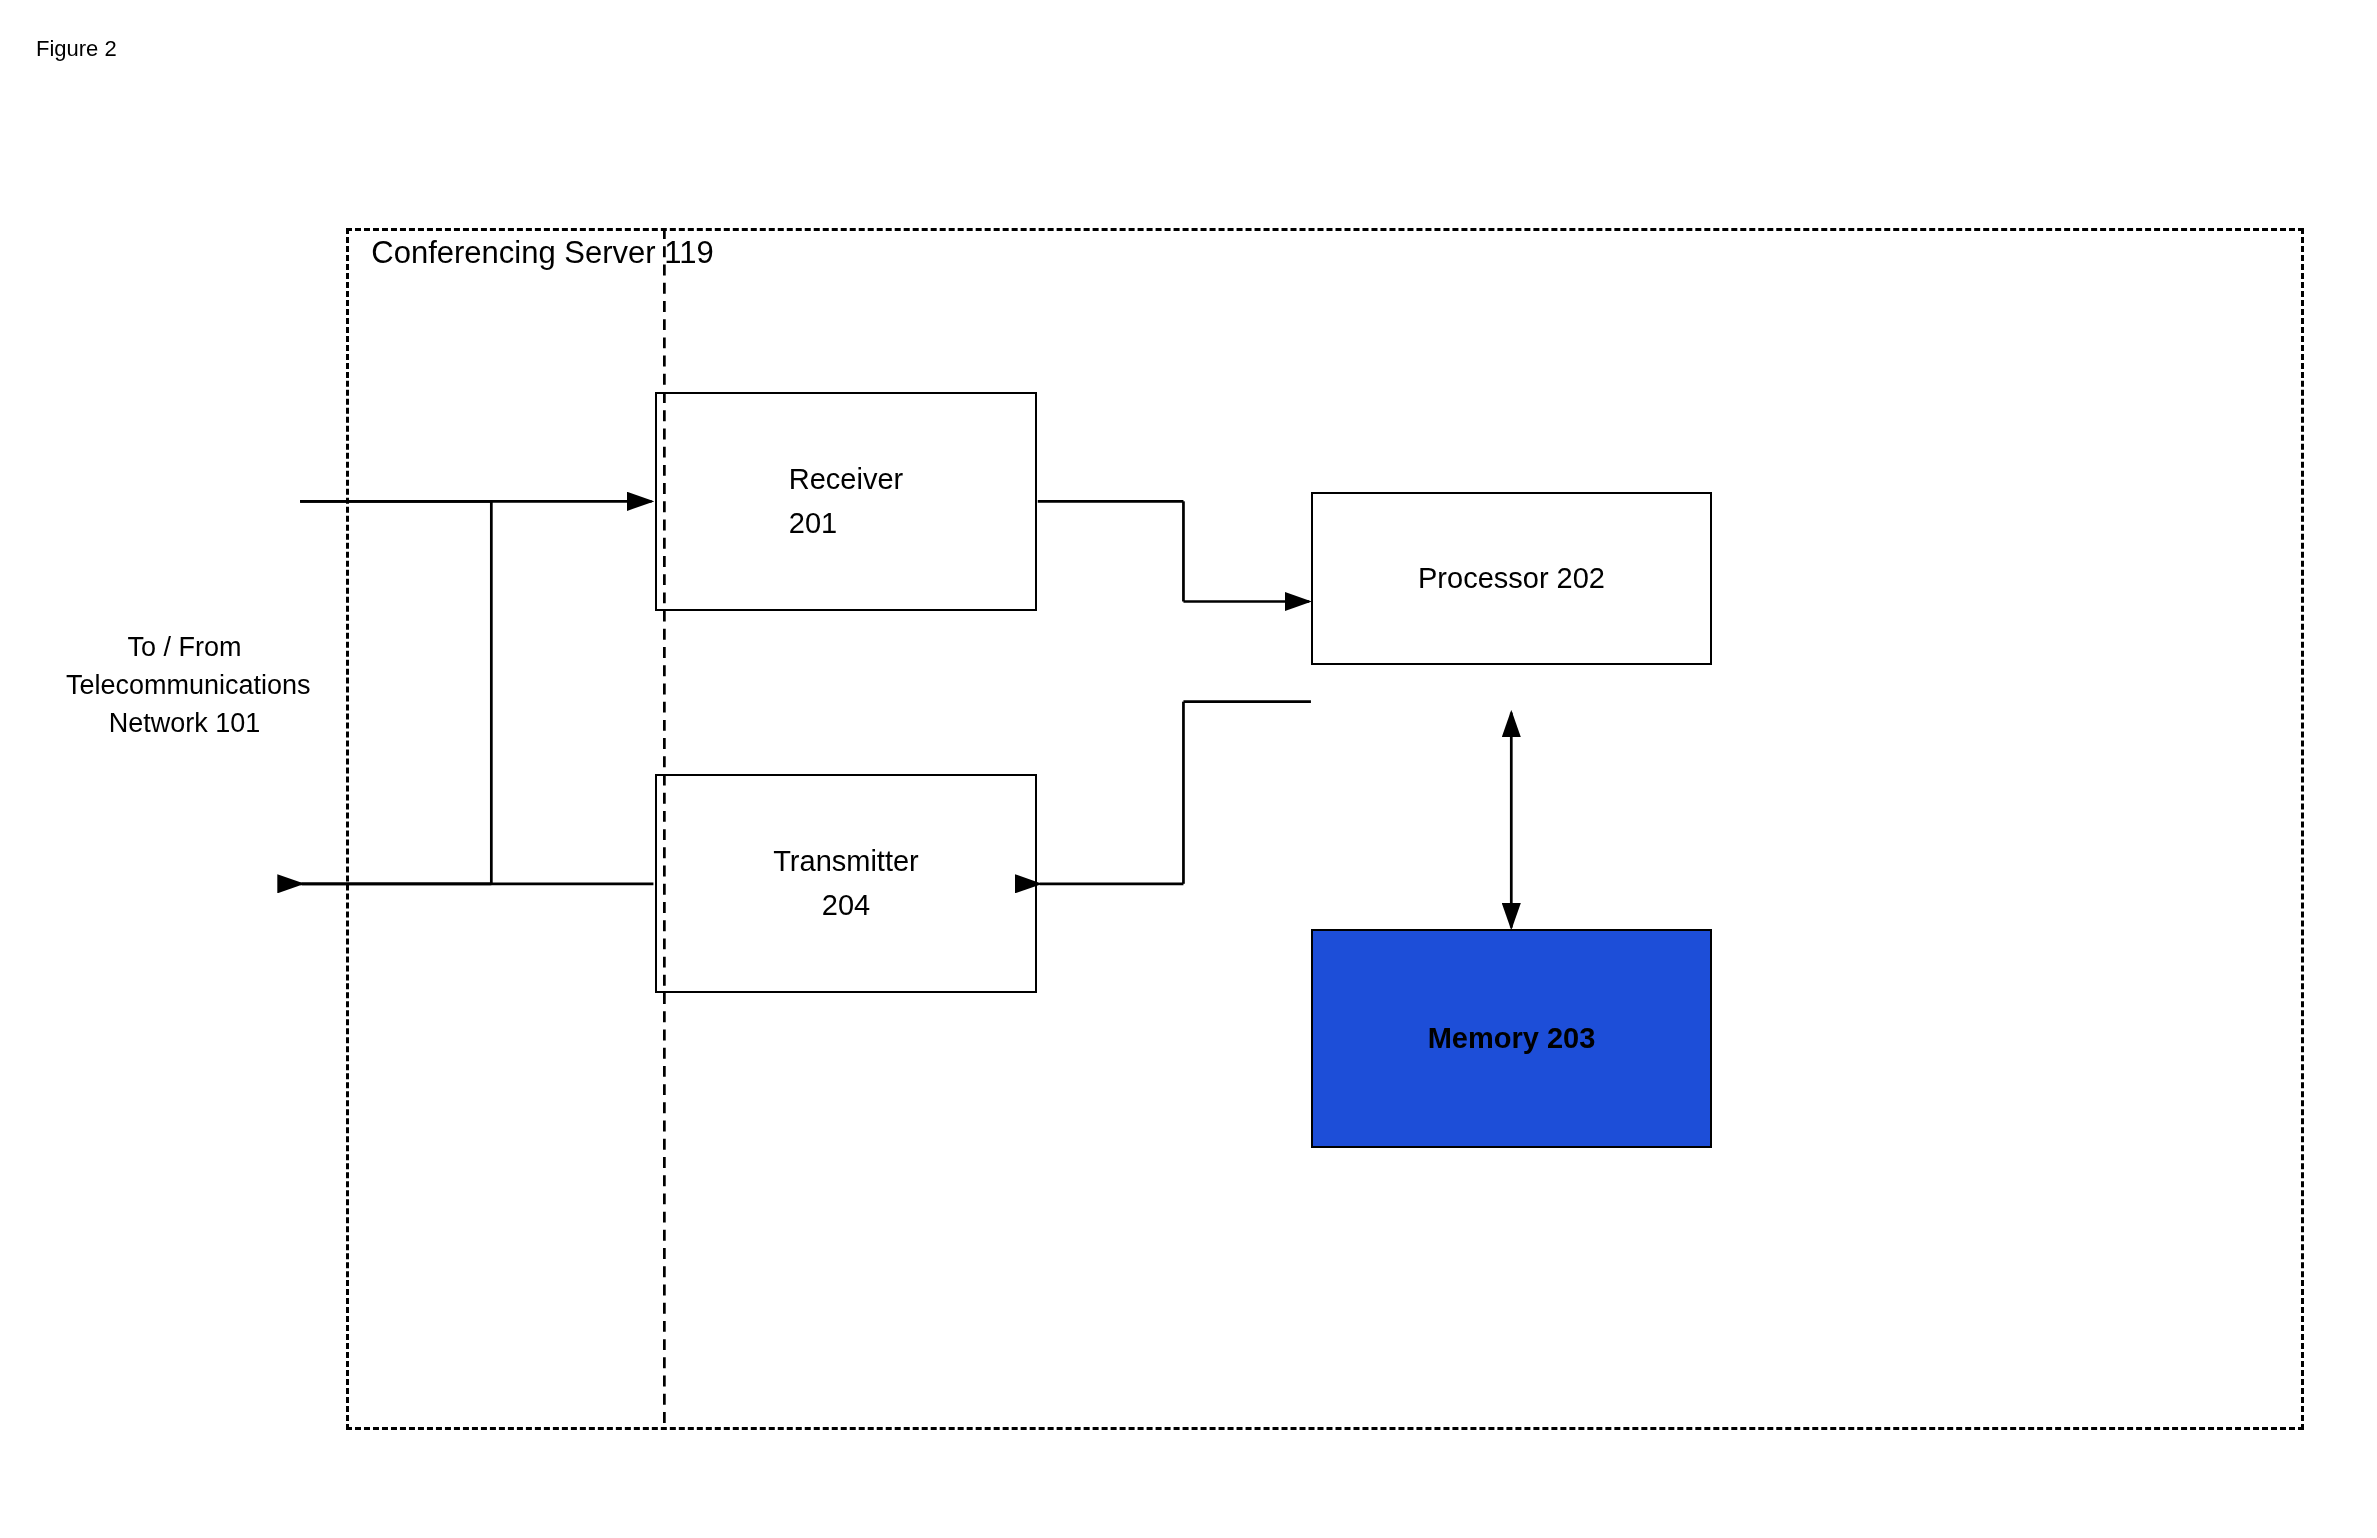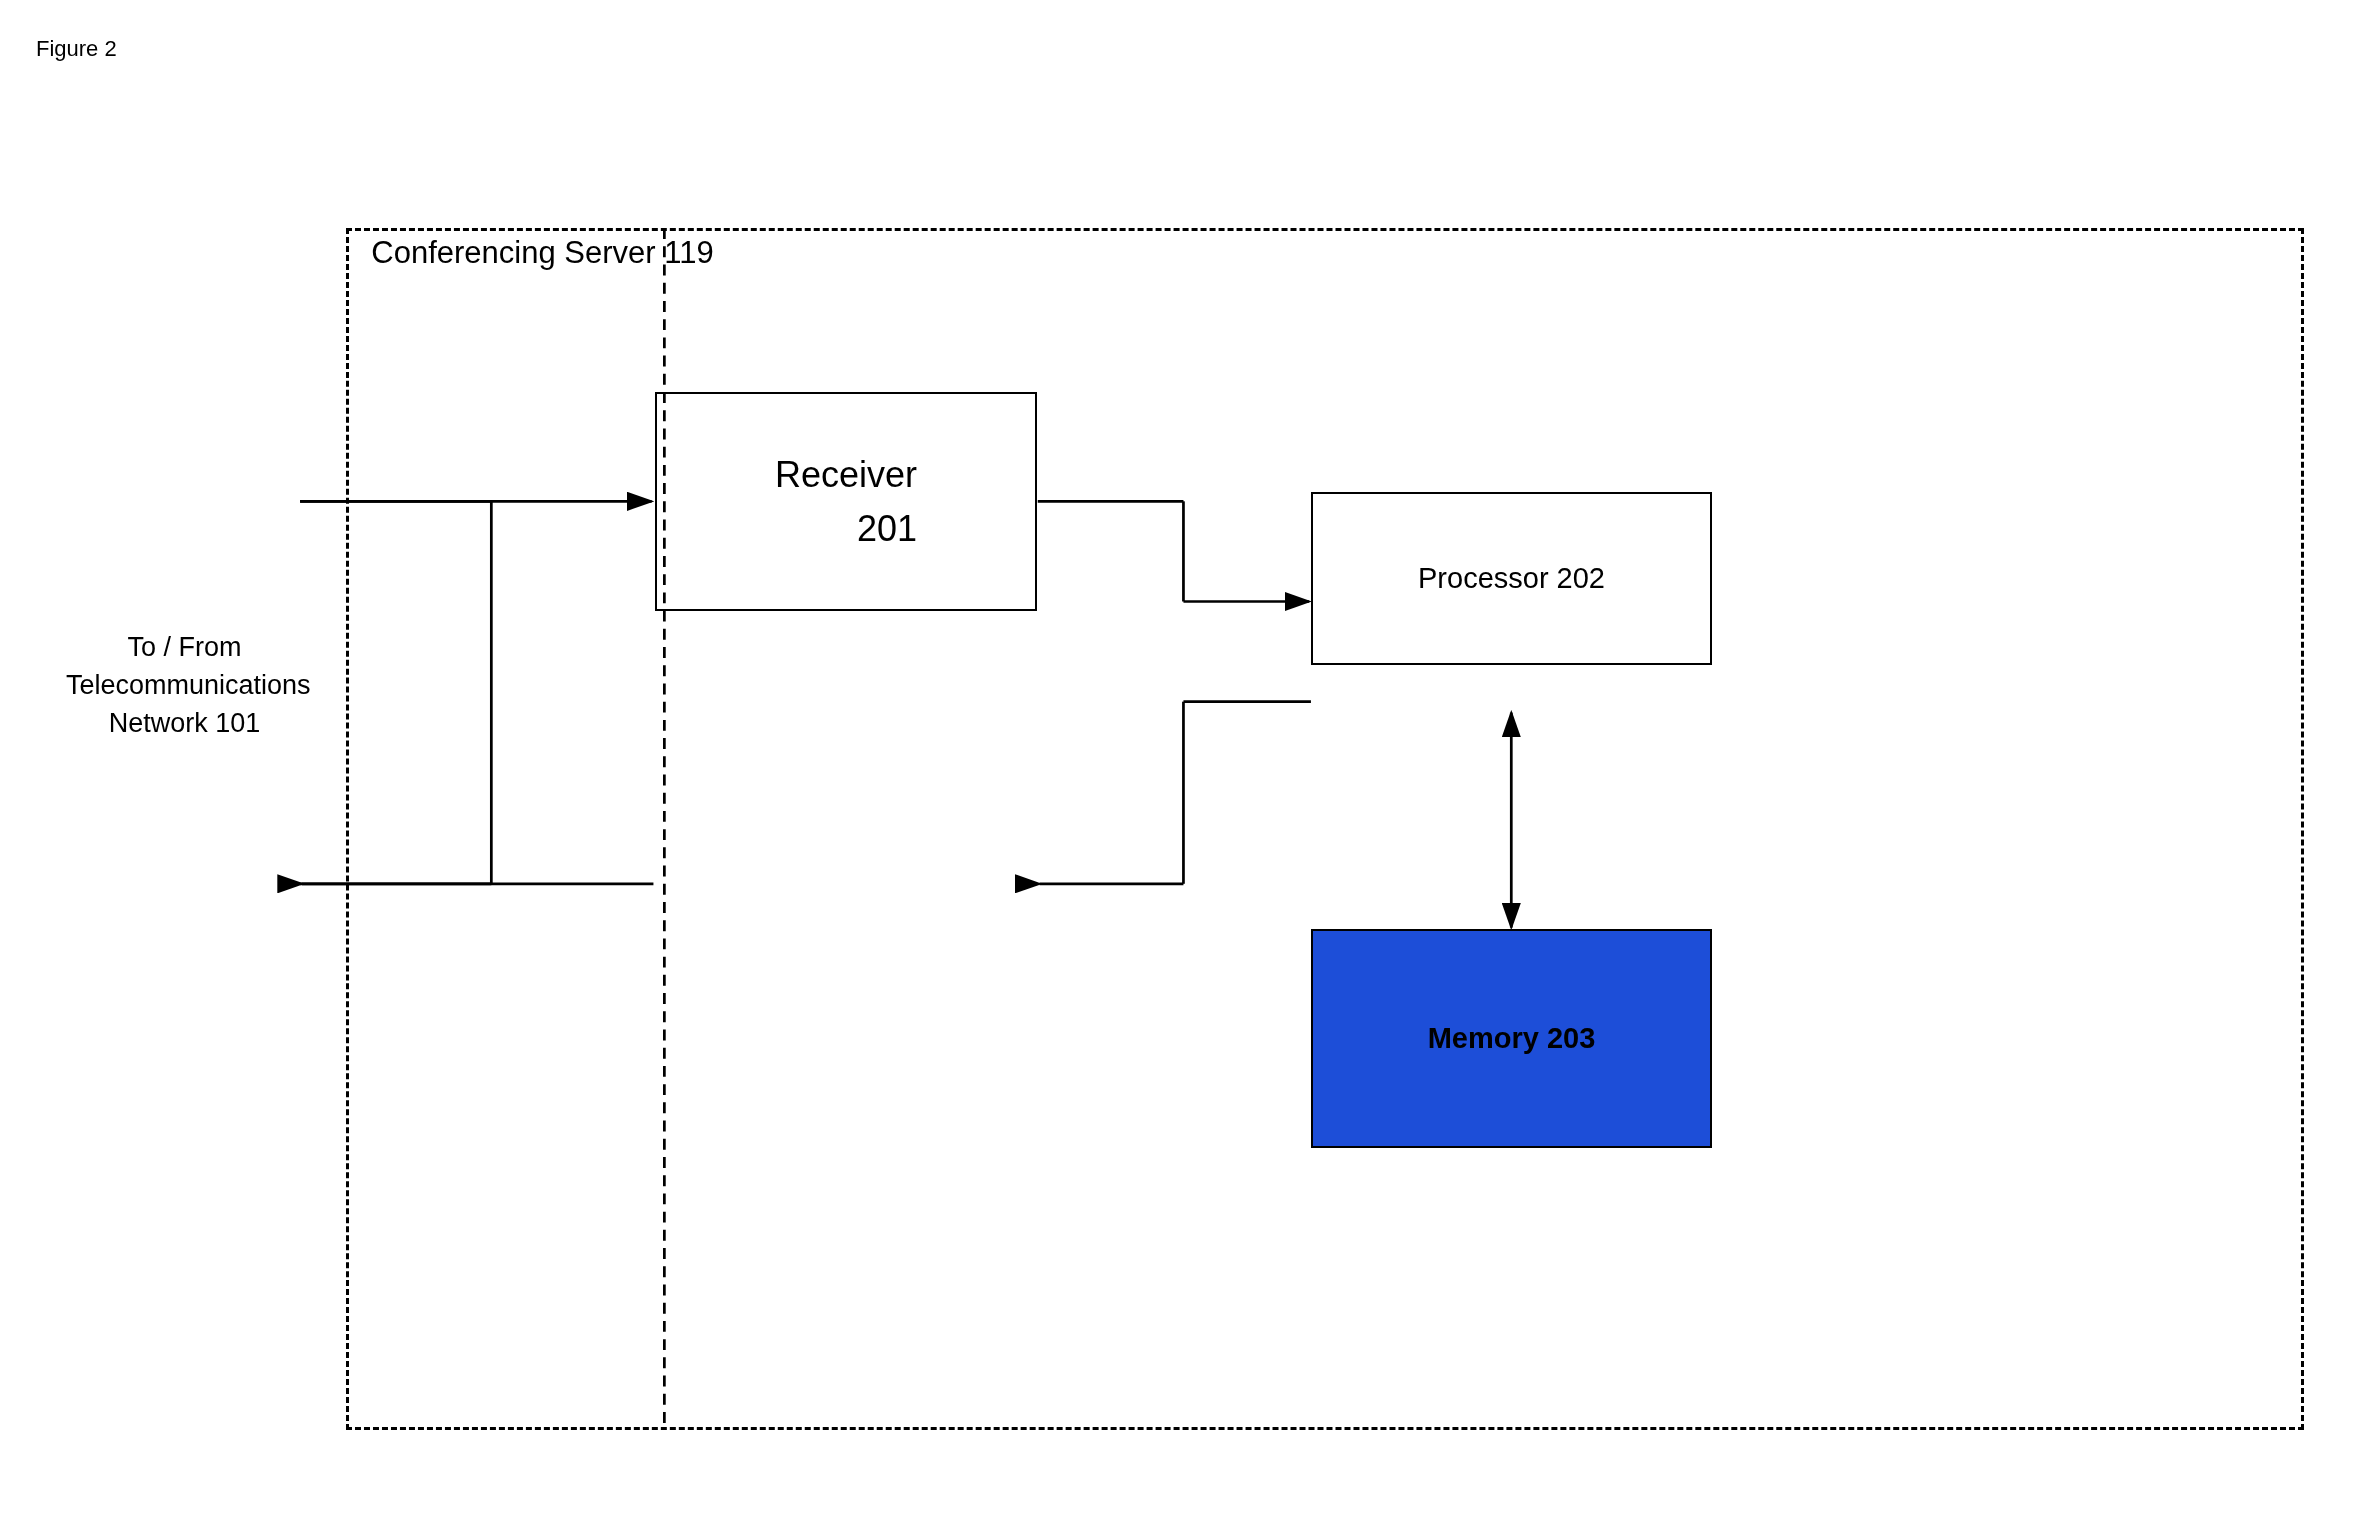--- a/index.html
+++ b/index.html
@@ -71,22 +71,22 @@
       width: 382px;
       height: 219px;
       border: 2.7px solid #000;
       background: #fff;
       display: flex;
       align-items: center;
       justify-content: center;
     }
 
     .receiver-label {
-      font-size: 36px;
-      text-align: right;
+      font-size: 29px;
+      text-align: left;
       line-height: 1.5;
     }
 
     
     .transmitter-box {
       position: absolute;
       top: 637px;
       left: 619px;
       width: 382px;
       height: 219px;
@@ -163,20 +163,23 @@
 
   <div class="conferencing-server-box"></div>
   <div class="conferencing-server-label">Conferencing Server 119</div>
 
   <div class="network-label">To / From<br>Telecommunications<br>Network 101</div>
 
   <div class="receiver-box">
     <div class="receiver-label">Receiver<br>201</div>
   </div>
 
+  <div class="transmitter-box">
+    <div class="transmitter-label">Transmitter<br>204</div>
+  </div>
 
   <div class="processor-box">
     <div class="processor-label">Processor 202</div>
   </div>
 
   <div class="memory-box">
     <div class="memory-label">Memory 203</div>
   </div>
 
   <svg class="arrows-svg" viewBox="0 0 2530 1490" width="2304" height="1357">

